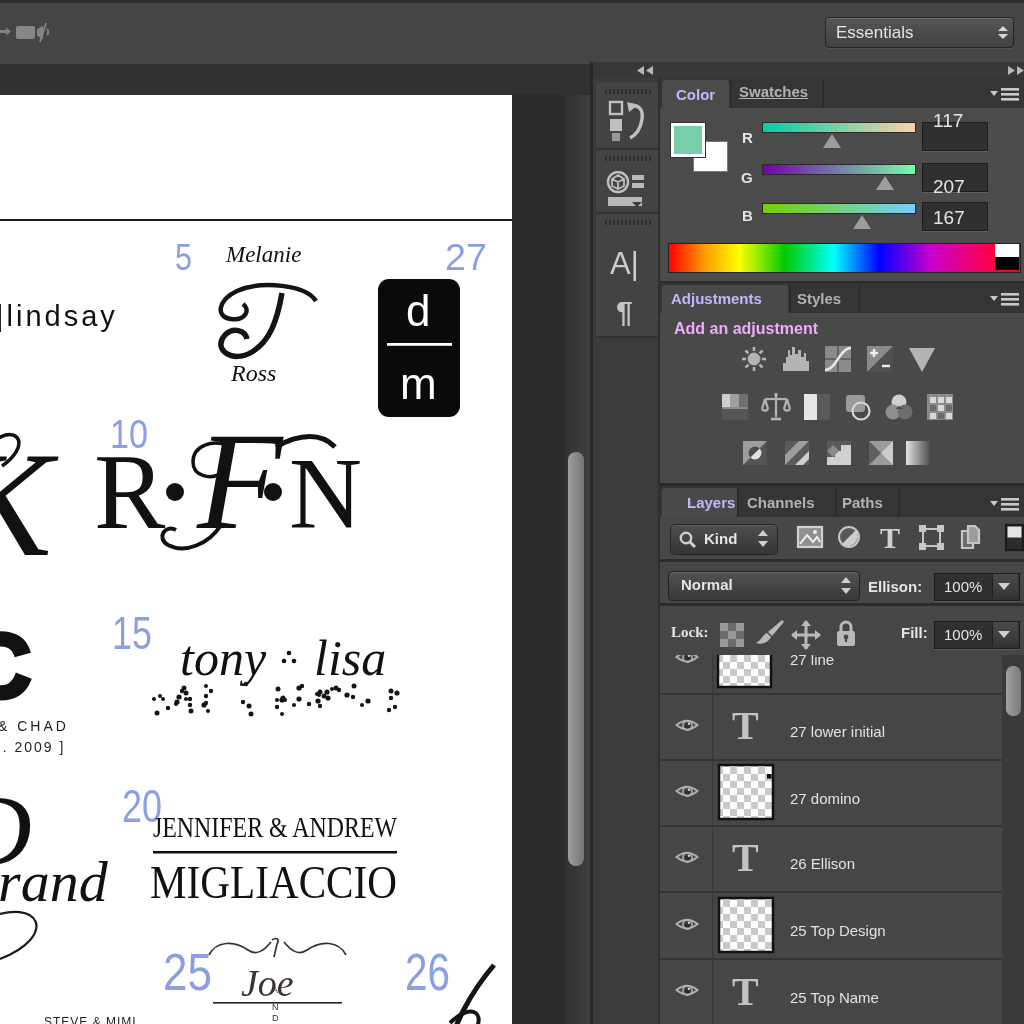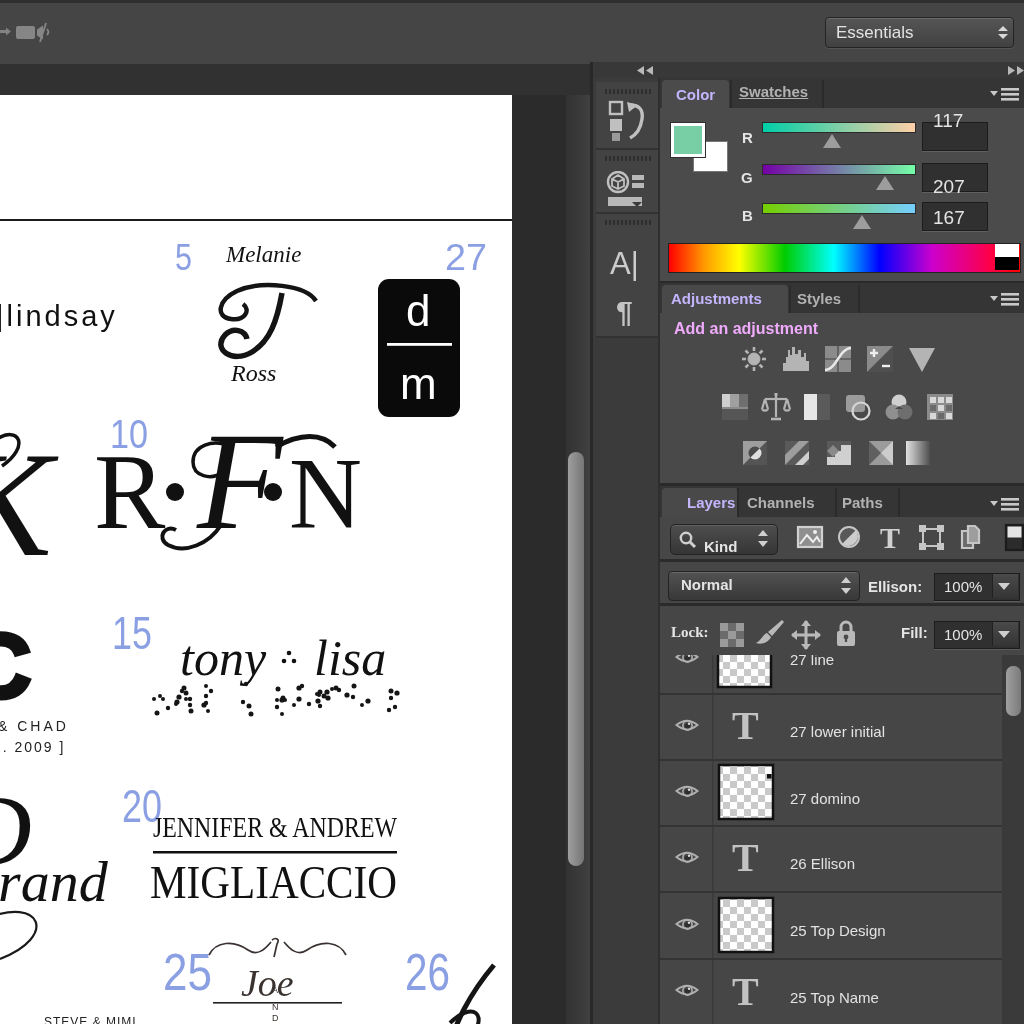--- a/index.html
+++ b/index.html
@@ -412,21 +412,21 @@
     <rect x="11" y="6" width="18" height="2.6" fill="#c8c8c8"></rect>
     <rect x="11" y="11" width="18" height="2.6" fill="#c8c8c8"></rect>
 </svg>
 
 <div class="abs" style="left:660px;top:517px;width:364px;height:42px;background:#474747;"></div>
 <div class="abs" style="left:670px;top:524px;width:106px;height:29px;border-radius:5px;background:linear-gradient(#4e4e4e,#353535);border:1px solid #232323;box-shadow:inset 0 1px 0 rgba(255,255,255,.1);"></div>
 <svg class="abs" style="left:678px;top:530px;" width="20" height="20" viewBox="0 0 20 20">
   <circle cx="8" cy="8" r="5.2" fill="none" stroke="#cfcfcf" stroke-width="2.4"></circle>
   <path d="M12 12 L17 17" stroke="#cfcfcf" stroke-width="3"></path>
 </svg>
-<div class="abs panel-txt" style="left:704px;top:530px;font-weight:bold;margin-top:8px;">Kind</div>
+<div class="abs panel-txt" style="left:704px;top:530px;font-weight:bold;">Kind</div>
 <svg class="abs" style="left:755px;top:528px;" width="16" height="22" viewBox="0 0 16 22">
   <path d="M3 8 L8 2 L13 8 Z" fill="#cfcfcf"></path>
     <path d="M3 13 L8 19 L13 13 Z" fill="#cfcfcf"></path>
 </svg>
 <svg class="abs" style="left:660px;top:517px;" width="364" height="42" viewBox="0 0 364 42">
   <g stroke="#c6c6c6" fill="none" stroke-width="2.2">
 
     <rect x="138" y="10" width="24" height="20" fill="#8f8f8f" stroke="#d0d0d0"></rect>
     <path d="M140 27 L147 18 L153 25 L157 20 L160 25" stroke="#efefef" stroke-width="2"></path>
     <circle cx="155" cy="15" r="2" fill="#efefef" stroke="none"></circle>

